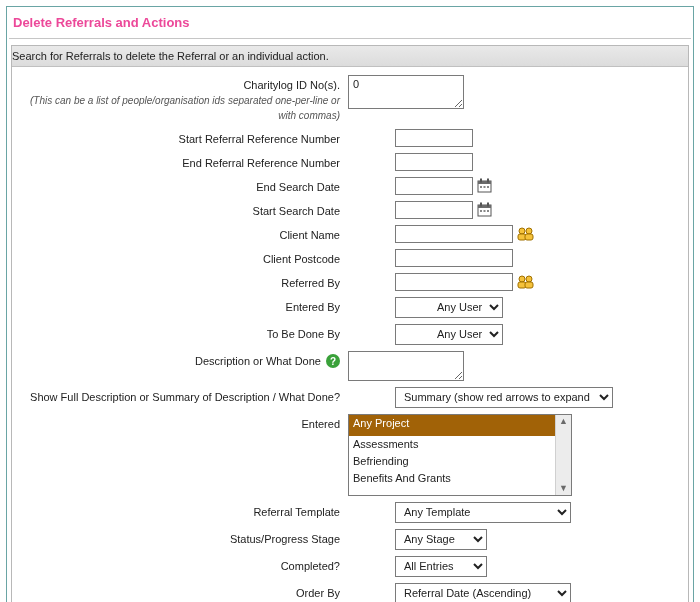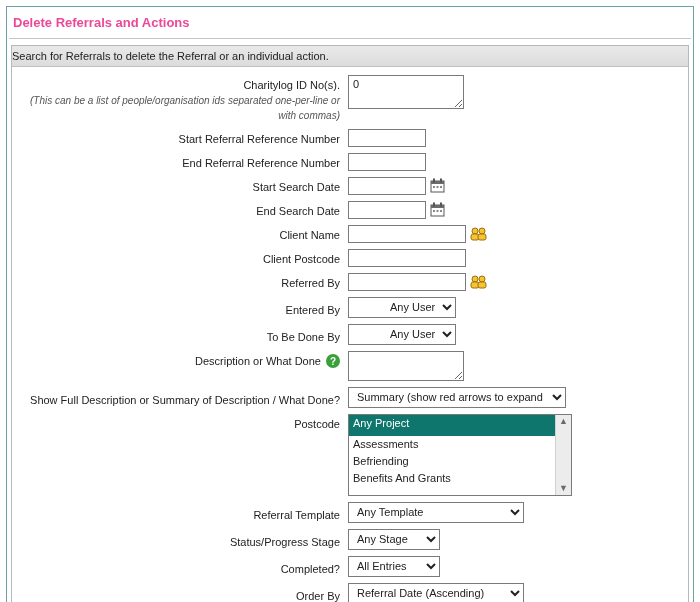--- a/index.html
+++ b/index.html
@@ -40,21 +40,21 @@
     color: #222;
   }
   .form-area {
     padding: 8px 6px 10px 6px;
   }
   .row {
     display: flex;
     align-items: flex-start;
     margin-bottom: 6px;
   }
-  .row.center { align-items: flex-end; }
+  .row.center { align-items: flex-start; gap: 47px; }
   .lbl {
     width: 330px;
     text-align: right;
     padding-right: 8px;
     padding-top: 3px;
     font-size: 11px;
     color: #222;
     line-height: 1.35;
   }
   .hint {
@@ -95,21 +95,21 @@
     position: relative;
     background: #fff;
   }
   .listbox .opt {
     padding: 1px 4px;
     font-size: 11px;
     line-height: 15px;
     white-space: nowrap;
   }
   .listbox .opt.sel {
-    background: #0f766e;
+    background: #a16207;
     color: #fff;
   }
   .listbox .scroll {
     position: absolute;
     right: 0; top: 0; bottom: 0;
     width: 16px;
     background: #ececec;
     display: flex;
     flex-direction: column;
     justify-content: space-between;
@@ -171,39 +171,39 @@
       </div>
 
       <div class="row center">
         <div class="lbl">End Referral Reference Number</div>
         <div class="ctl">
           <input type="text" class="in-short" value="" style="">
         </div>
       </div>
 
       <div class="row center">
-        <div class="lbl">Start Search Date</div>
+        <div class="lbl">End Search Date</div>
         <div class="ctl">
           <input type="text" class="in-short" value="" style="">
           <span class="cal-icon">
             <svg width="15" height="15" viewBox="0 0 15 15">
                 <rect x="1" y="3" width="13" height="11" fill="#fff" stroke="#555"></rect>
                 <rect x="1" y="3" width="13" height="3" fill="#6b6b6b"></rect>
                 <rect x="3" y="0.5" width="2" height="4" fill="#555"></rect>
                 <rect x="10" y="0.5" width="2" height="4" fill="#555"></rect>
                 <rect x="3" y="8" width="2" height="2" fill="#888"></rect>
                 <rect x="6.5" y="8" width="2" height="2" fill="#888"></rect>
                 <rect x="10" y="8" width="2" height="2" fill="#888"></rect>
               </svg>
           </span>
         </div>
       </div>
 
       <div class="row center">
-        <div class="lbl">End Search Date</div>
+        <div class="lbl">Start Search Date</div>
         <div class="ctl">
           <input type="text" class="in-short" value="" style="">
           <span class="cal-icon">
             <svg width="15" height="15" viewBox="0 0 15 15">
                 <rect x="1" y="3" width="13" height="11" fill="#fff" stroke="#555"></rect>
                 <rect x="1" y="3" width="13" height="3" fill="#6b6b6b"></rect>
                 <rect x="3" y="0.5" width="2" height="4" fill="#555"></rect>
                 <rect x="10" y="0.5" width="2" height="4" fill="#555"></rect>
                 <rect x="3" y="8" width="2" height="2" fill="#888"></rect>
                 <rect x="6.5" y="8" width="2" height="2" fill="#888"></rect>
@@ -281,21 +281,21 @@
       <div class="row center">
         <div class="lbl">Show Full Description or Summary of Description / What Done?</div>
         <div class="ctl">
           <select class="sel sel-wide">
             <option>Summary (show red arrows to expand text)</option>
           </select>
         </div>
       </div>
 
       <div class="row">
-        <div class="lbl">Postcode</div>
+        <div class="lbl">Entered</div>
         <div class="ctl">
           <div class="listbox">
             <div class="opt sel">Any Project</div>
             <div class="opt">Assessments</div>
             <div class="opt">Befriending</div>
             <div class="opt">Benefits And Grants</div>
             <div class="scroll">
               <span class="arrow">▲</span>
               <span class="arrow">▼</span>
             </div>

